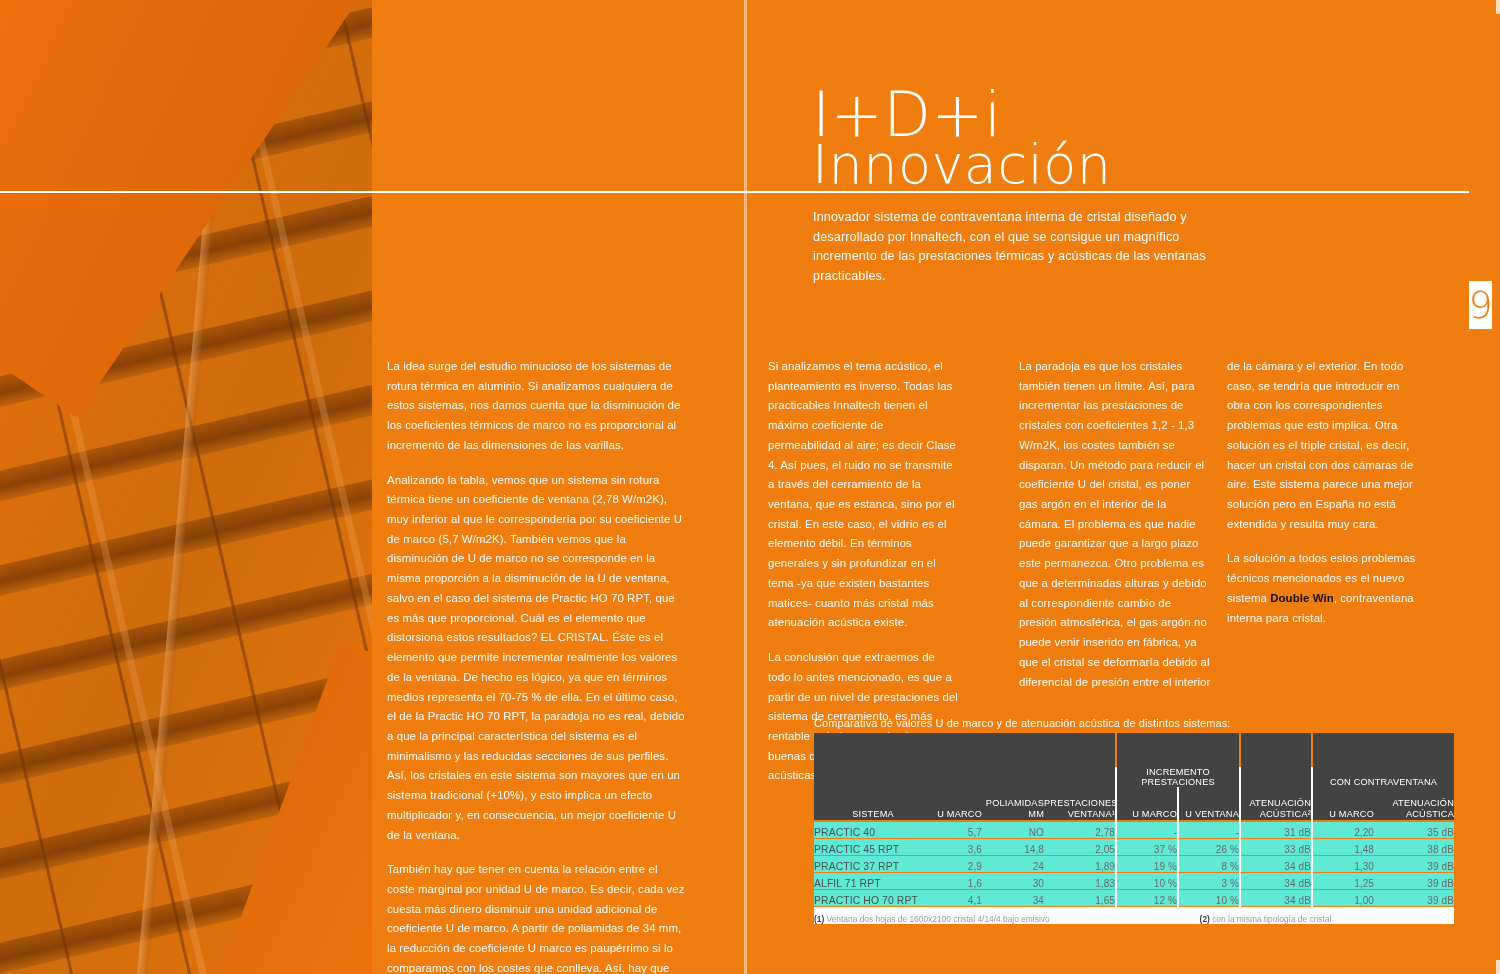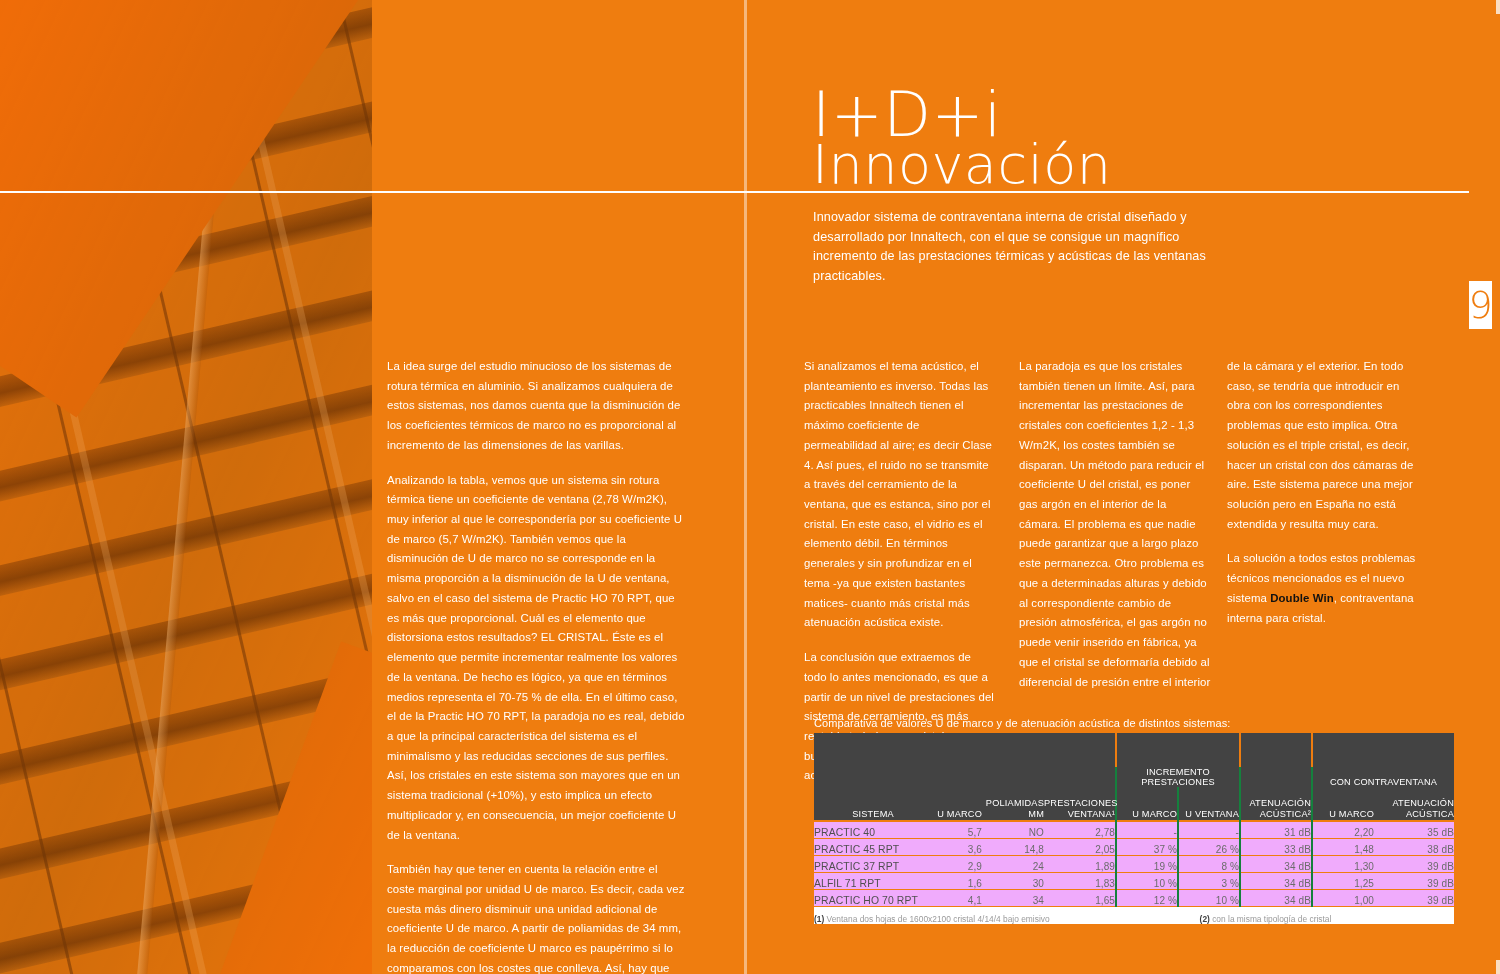--- a/index.html
+++ b/index.html
@@ -137,21 +137,21 @@
   
   .col {
     position: absolute;
     color: #ffffff;
     font-size: 11.4px;
     line-height: 1.73;
     letter-spacing: .1px;
   }
   .col p { margin-bottom: 15px; }
   #col1 { left: 387px; top: 357px; width: 300px; }
-  #col2 { left: 804px; top: 357px; width: 190px; }
+  #col2 { left: 768px; top: 357px; width: 190px; }
   #col3 { left: 1019px; top: 357px; width: 192px; }
   #col4 { left: 1227px; top: 357px; width: 196px; }
   .bold-black { color: #111111; font-weight: bold; }
 
   
   #tablecap {
     position: absolute; left: 814px; top: 717px;
     color: #ffffff;
     font-size: 11px;
     letter-spacing: .1px;
@@ -178,24 +178,24 @@
   .sub th {
     background: #434343; color: #ffffff;
     height: 34px; font-weight: normal;
     font-size: 9.2px; letter-spacing: .2px;
     padding: 0 5px 5px 5px;
     line-height: 1.22;
   }
   .sub th.left { text-align: center; vertical-align: bottom; }
   .sub th.right { text-align: right; vertical-align: bottom; }
   .vsep { border-left: 2px solid #ef7d0f; }
-  .grp .vsep, .sub .vsep, tbody td.vsep { border-left: 2px solid #15803d; }
+  .grp .vsep, .sub .vsep, tbody td.vsep { border-left: 2px solid #ffffff; }
 
   tbody tr td {
-    background: #f0abfc;
+    background: #5eead4;
     color: #6b6b6b;
     height: 17px;
     font-size: 10px;
     padding: 0 6px;
     border-top: 1.6px solid #ef7d0f;
     letter-spacing: .1px;
   }
   tbody tr td.sys {
     text-align: left; color: #4f4f4f; font-size: 10.4px;
   }

